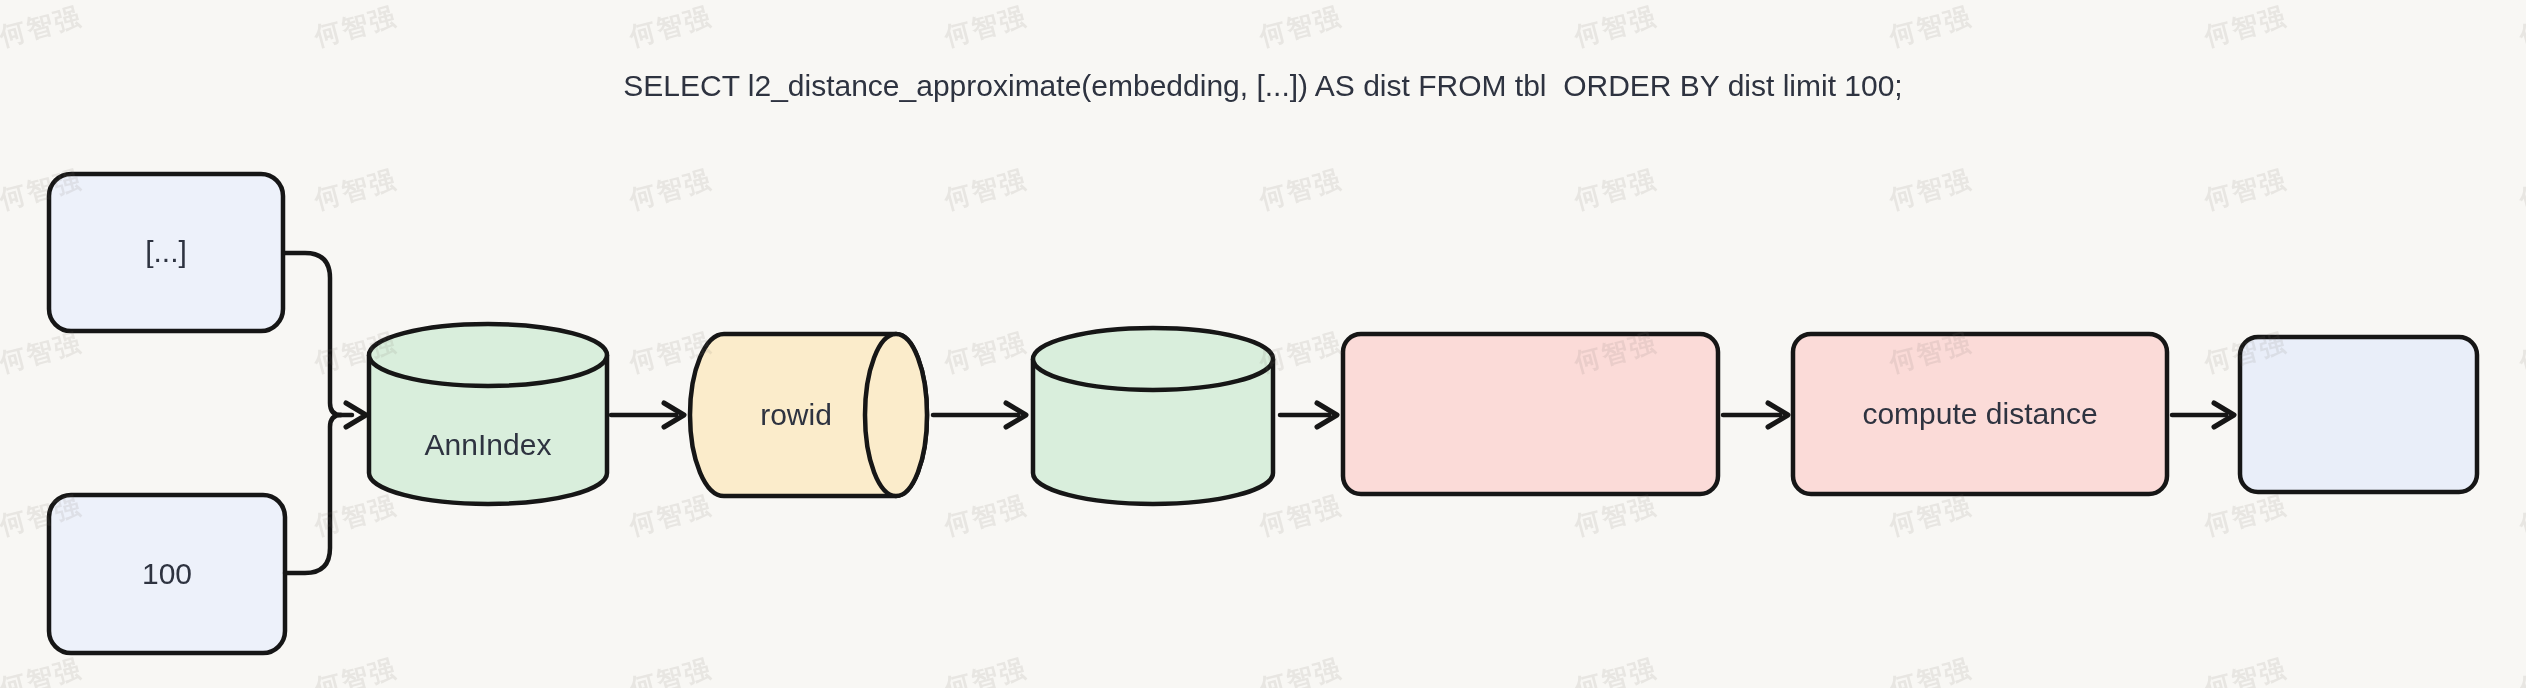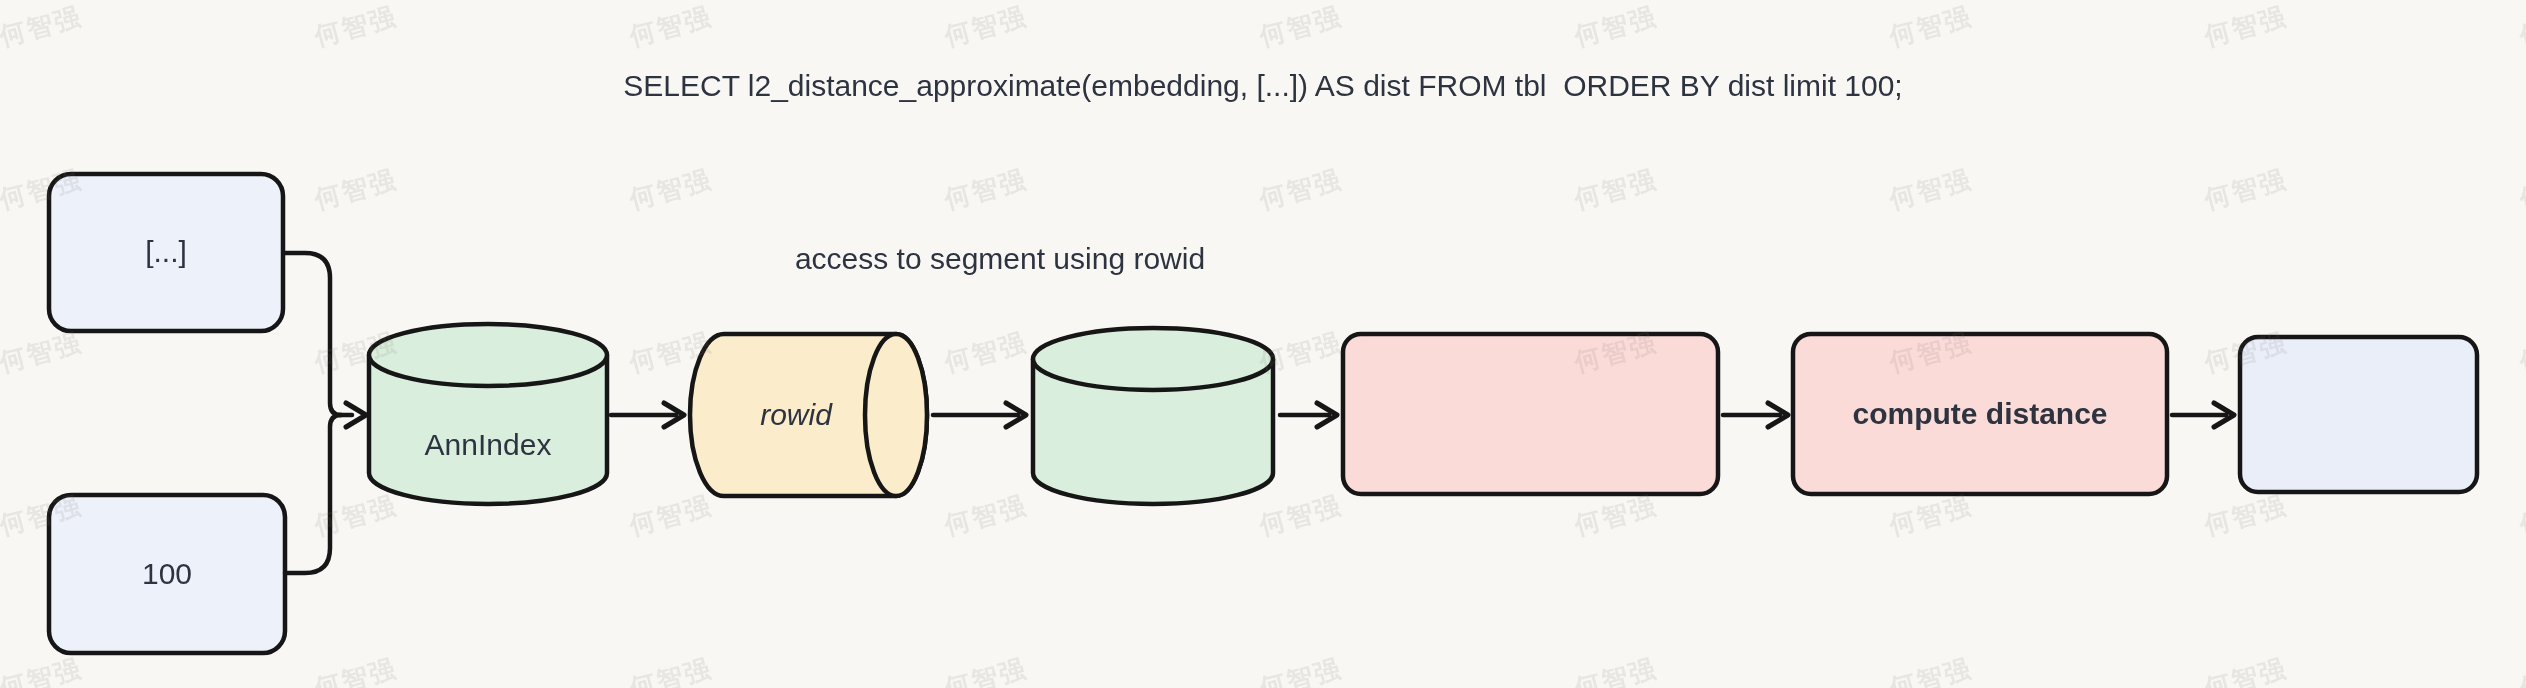--- a/index.html
+++ b/index.html
@@ -83,27 +83,26 @@
 
     <g>
       <path class="edge" d="M2172,399 L2226,399"></path>
       <path class="chev" d="M2214,387 L2234,399 L2214,411"></path>
     </g>
 
     <rect x="2240" y="321" width="237" height="155" rx="18" class="shape" fill="#e9eef9"></rect>
   </svg>
 
   <div id="title">SELECT l2_distance_approximate(embedding, [...]) AS dist FROM tbl  ORDER BY dist limit 100;</div>
-  <div id="annotation">access to segment using rowid</div>
 
   <div class="label" style="left:166px; top:236px;">[...]</div>
   <div class="label" style="left:167px; top:558px;">100</div>
   <div class="label" style="left:488px; top:429px;">AnnIndex</div>
-  <div class="label" style="left:796px; top:399px;font-style:italic;">rowid</div>
-  <div class="label" style="left:1980px; top:398px;font-weight:bold;">compute distance</div>
+  <div class="label" style="left:796px; top:399px;">rowid</div>
+  <div class="label" style="left:1980px; top:398px;">compute distance</div>
 
   <div id="watermarks">
       <span class="wm" style="left: 0px; top: 8px;">何智强</span>
       <span class="wm" style="left: 315px; top: 8px;">何智强</span>
       <span class="wm" style="left: 630px; top: 8px;">何智强</span>
       <span class="wm" style="left: 945px; top: 8px;">何智强</span>
       <span class="wm" style="left: 1260px; top: 8px;">何智强</span>
       <span class="wm" style="left: 1575px; top: 8px;">何智强</span>
       <span class="wm" style="left: 1890px; top: 8px;">何智强</span>
       <span class="wm" style="left: 2205px; top: 8px;">何智强</span>

